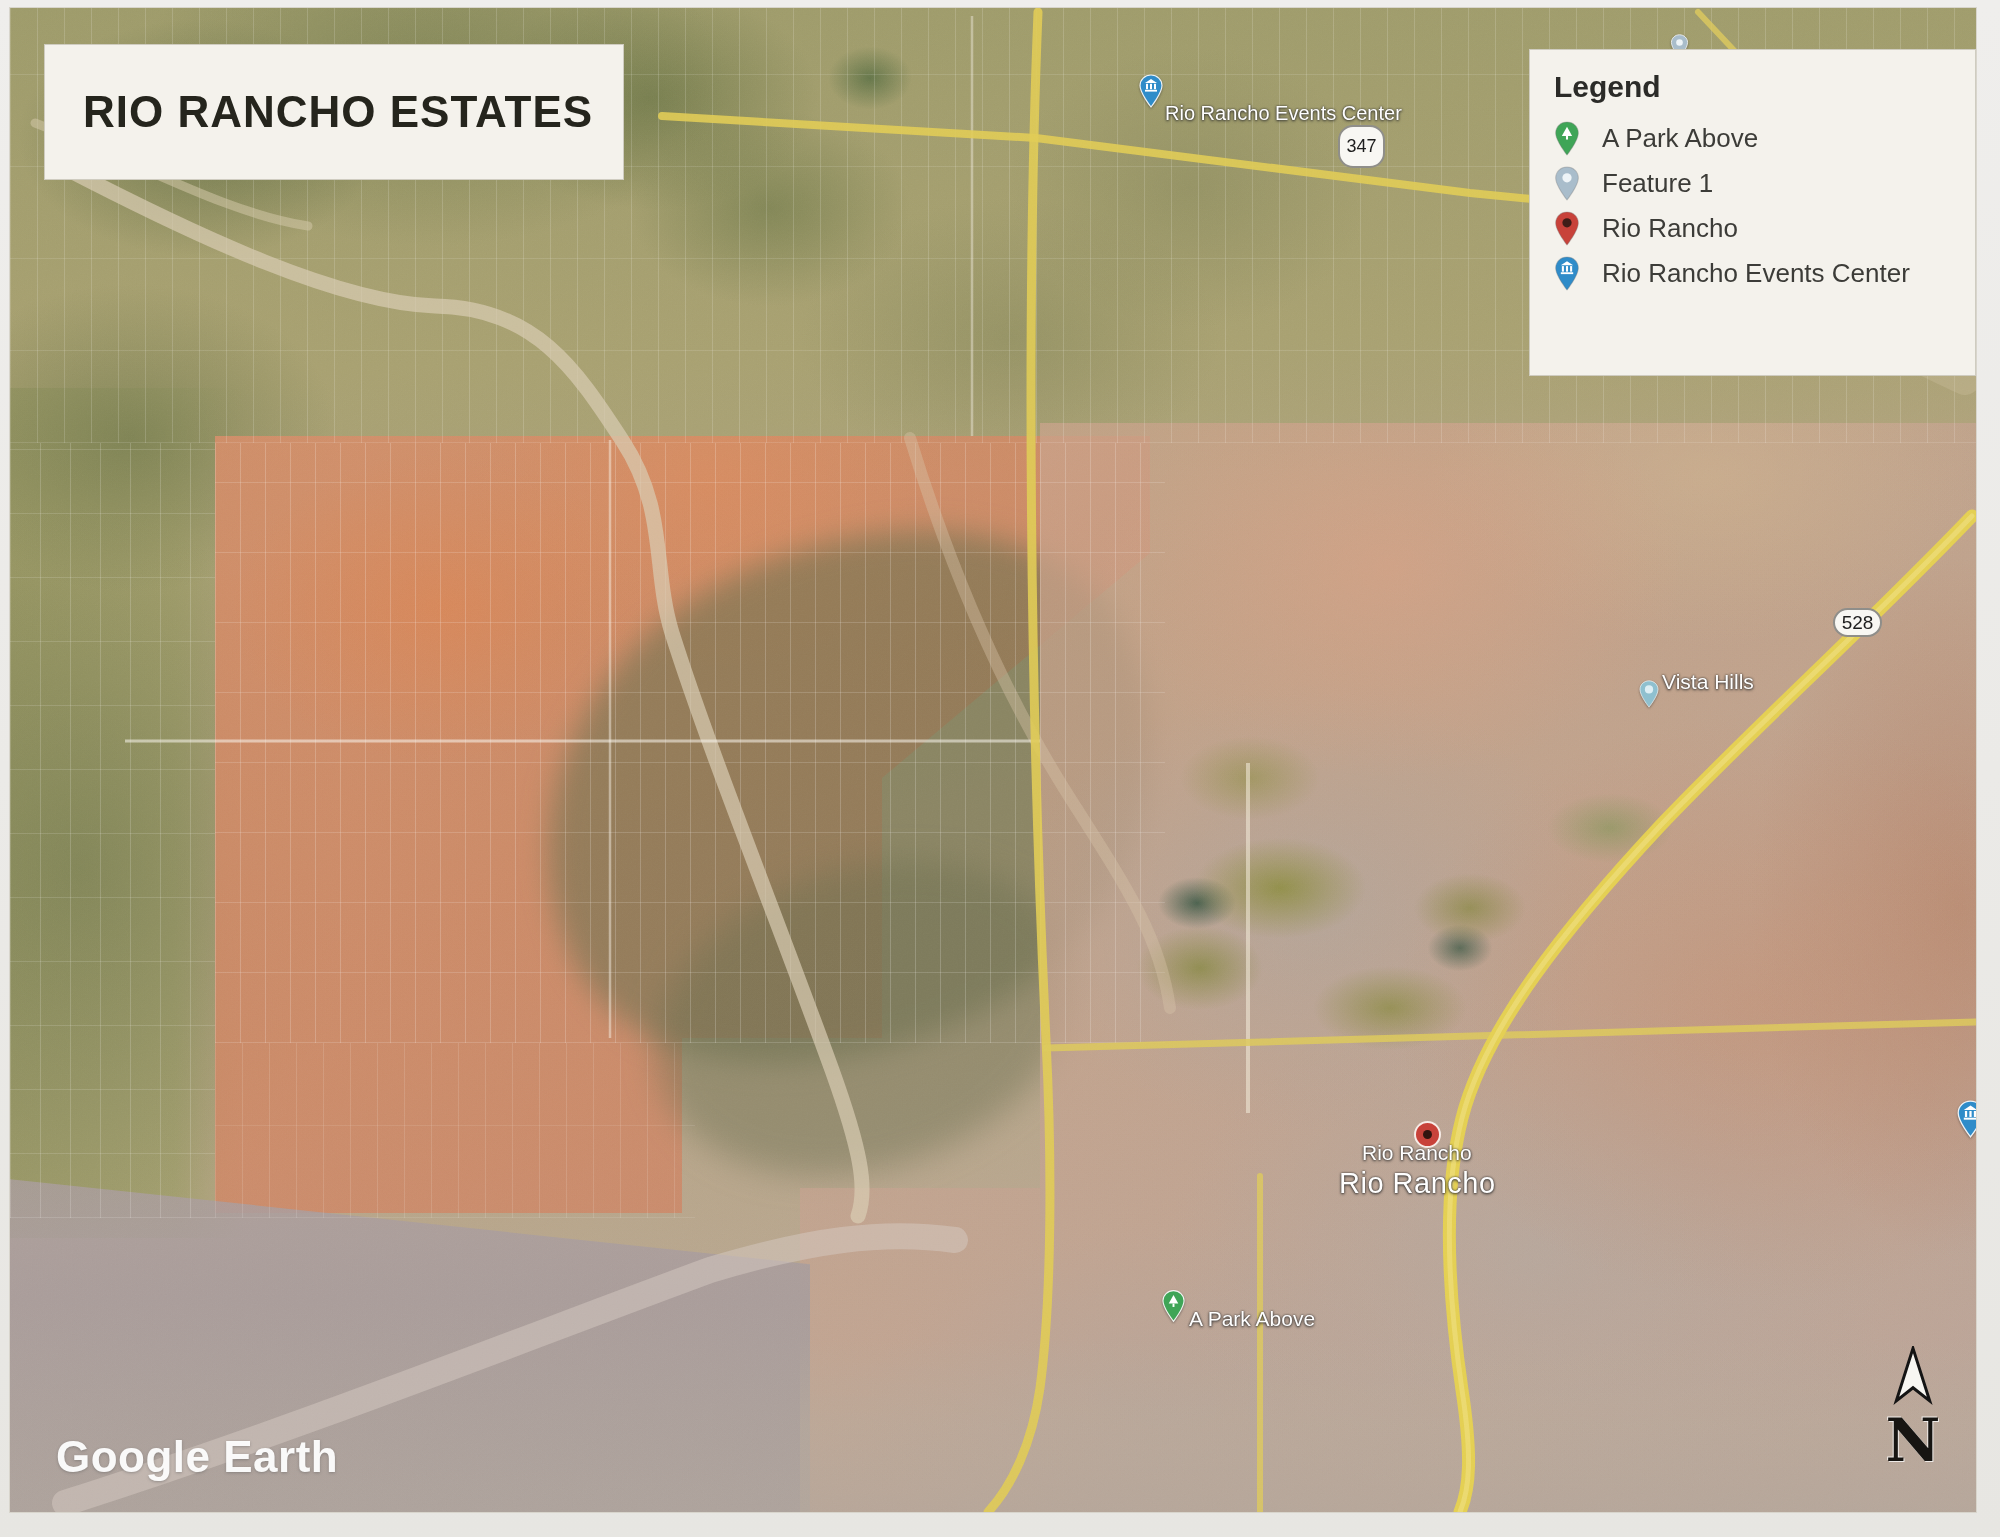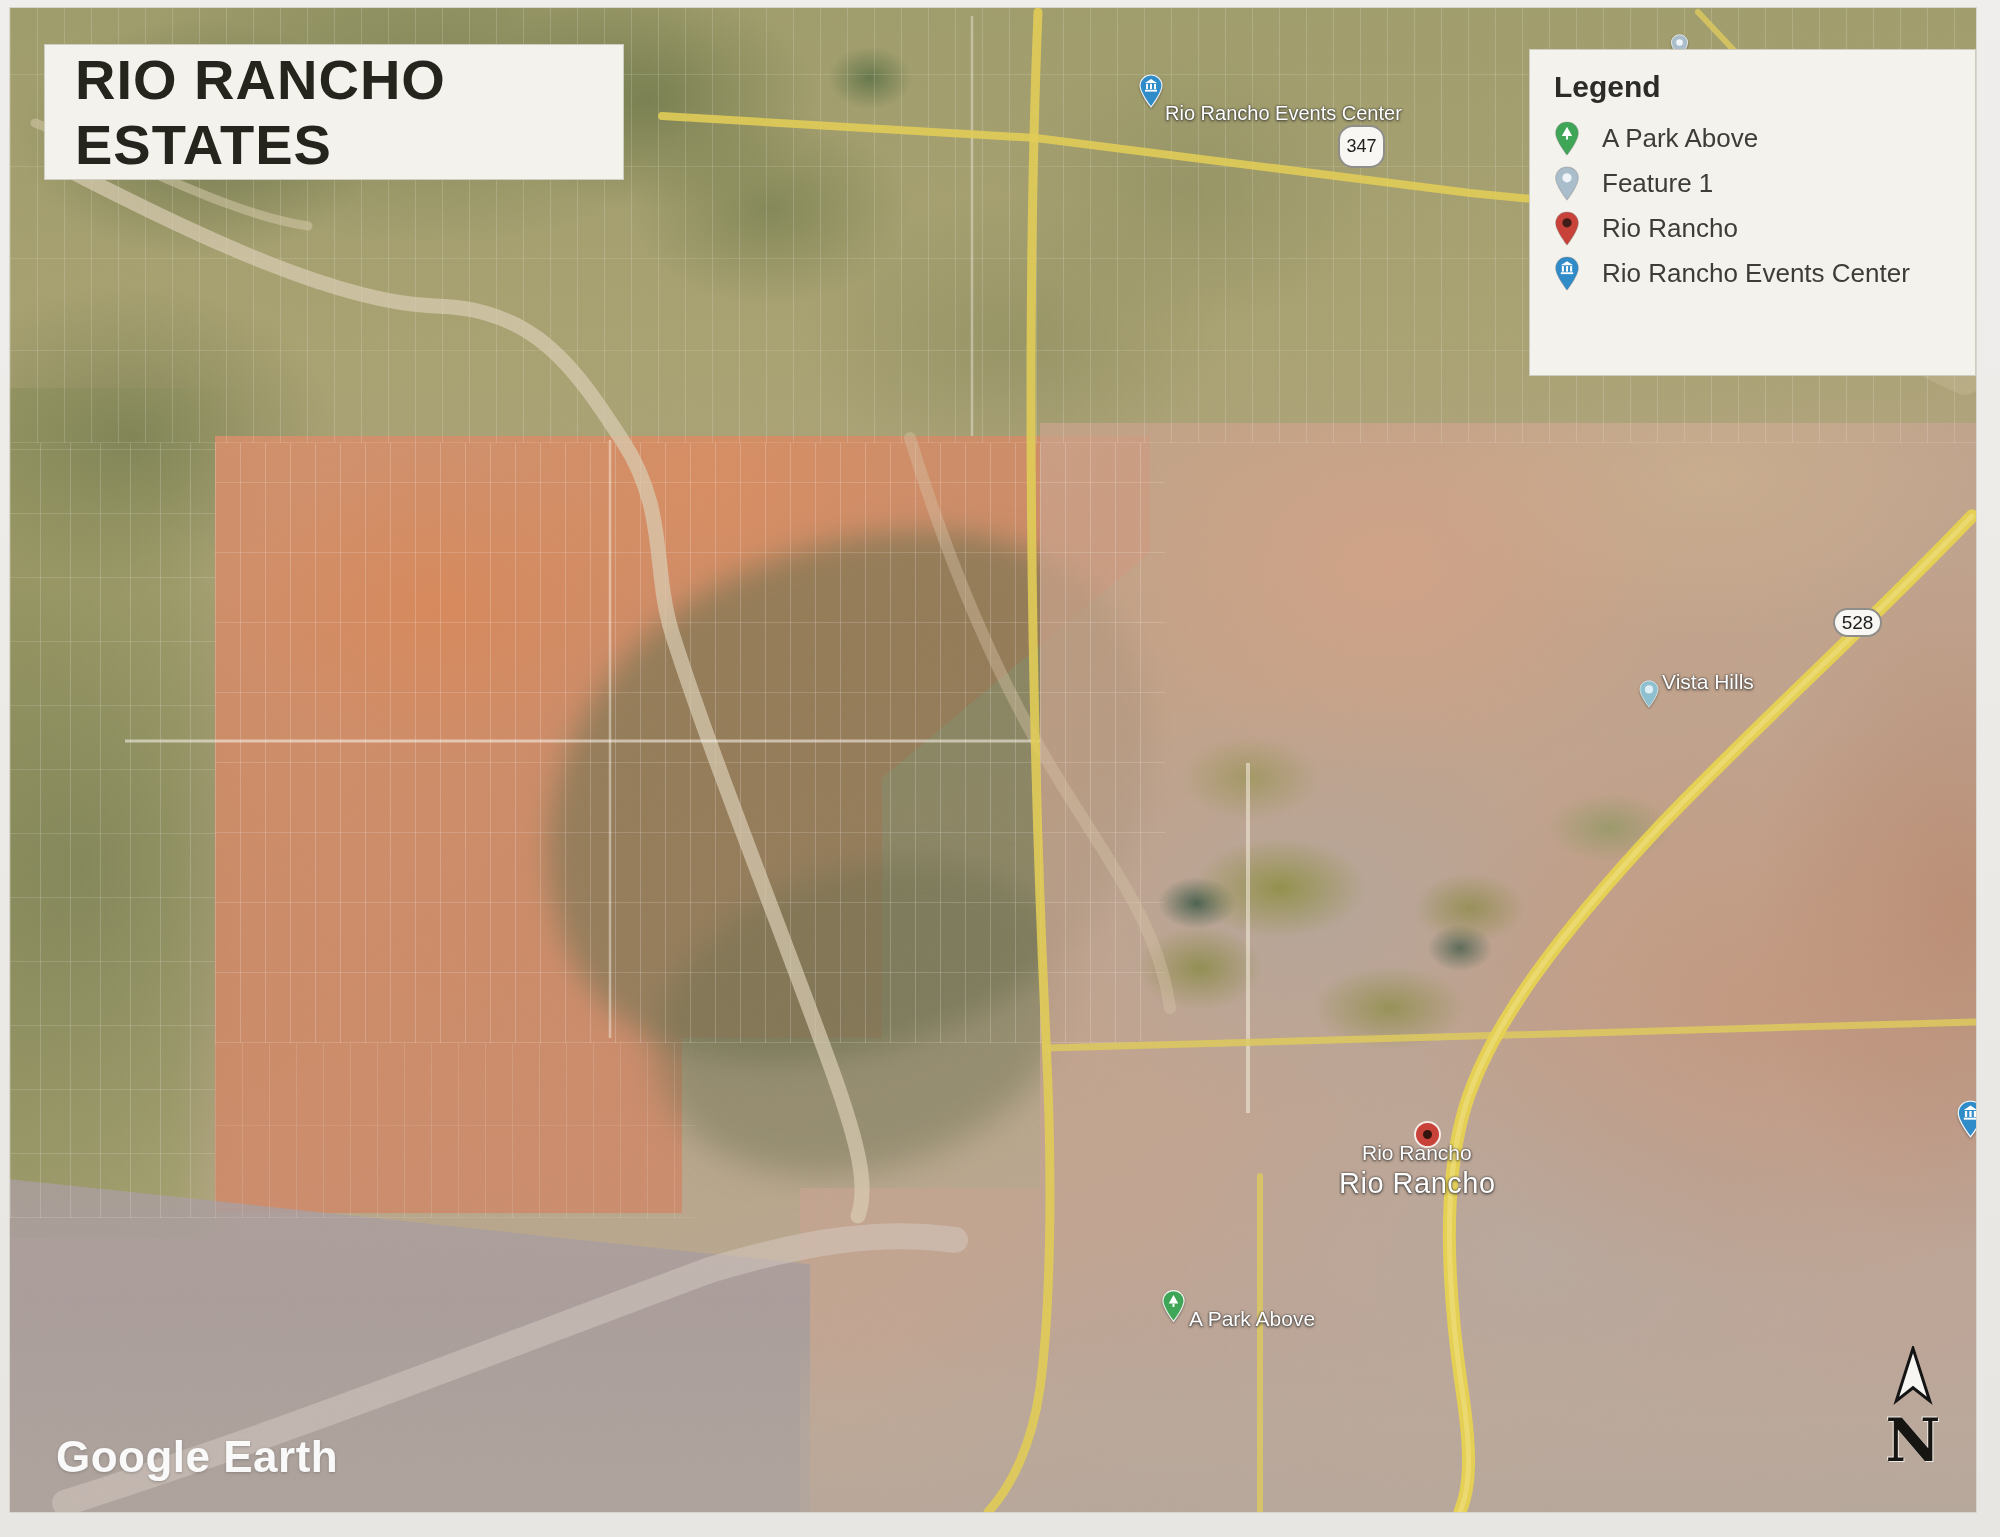--- a/index.html
+++ b/index.html
@@ -66,21 +66,21 @@
     repeating-linear-gradient(0deg,rgba(255,255,255,.16) 0 1px,transparent 1px 70px);}
   .grid-c{left:0;top:435px;width:205px;height:775px;background:
     repeating-linear-gradient(90deg,rgba(255,255,255,.18) 0 1px,transparent 1px 30px),
     repeating-linear-gradient(0deg,rgba(255,255,255,.14) 0 1px,transparent 1px 64px);}
   .grid-d{left:205px;top:1035px;width:480px;height:175px;opacity:.8;}
   .roads{position:absolute;inset:0;width:100%;height:100%;}
   .t-grain{inset:0;background:#8c8c8c;filter:url(#grain);opacity:.22;mix-blend-mode:soft-light;}
 
   .panel{position:absolute;background:#f4f2ec;box-shadow:0 0 0 1px #cfccc0;z-index:6;}
   .title-box{left:35px;top:37px;width:578px;height:134px;display:flex;align-items:center;padding-left:30px;box-sizing:border-box;}
-  .title-box h1{margin:0;font-size:56px;font-weight:bold;letter-spacing:1px;color:#25251d;}
+  .title-box h1{margin:8px;font-size:44px;font-weight:bold;letter-spacing:1px;color:#25251d;}
   .legend-panel{left:1520px;top:42px;width:445px;height:325px;padding:16px 0 0 24px;box-sizing:border-box;}
   .legend-h{font-size:30px;font-weight:bold;color:#2b2b28;margin:4px 0 12px 0;}
   .legend-row{display:flex;align-items:center;gap:22px;height:45px;}
   .legend-row .label{font-size:26px;color:#3c3c38;}
   .pin-s{width:26px;height:35px;flex:0 0 26px;}
 
   .wlabel{position:absolute;color:#fff;white-space:nowrap;z-index:5;
     text-shadow:0 1px 3px rgba(45,45,45,.95),0 0 2px rgba(45,45,45,.85);}
   .shield{position:absolute;background:#f8f7f3;border:2px solid #8f8e8a;border-radius:15px;
     display:flex;align-items:center;justify-content:center;font-size:18px;color:#1e1e1e;z-index:5;box-sizing:border-box;}

